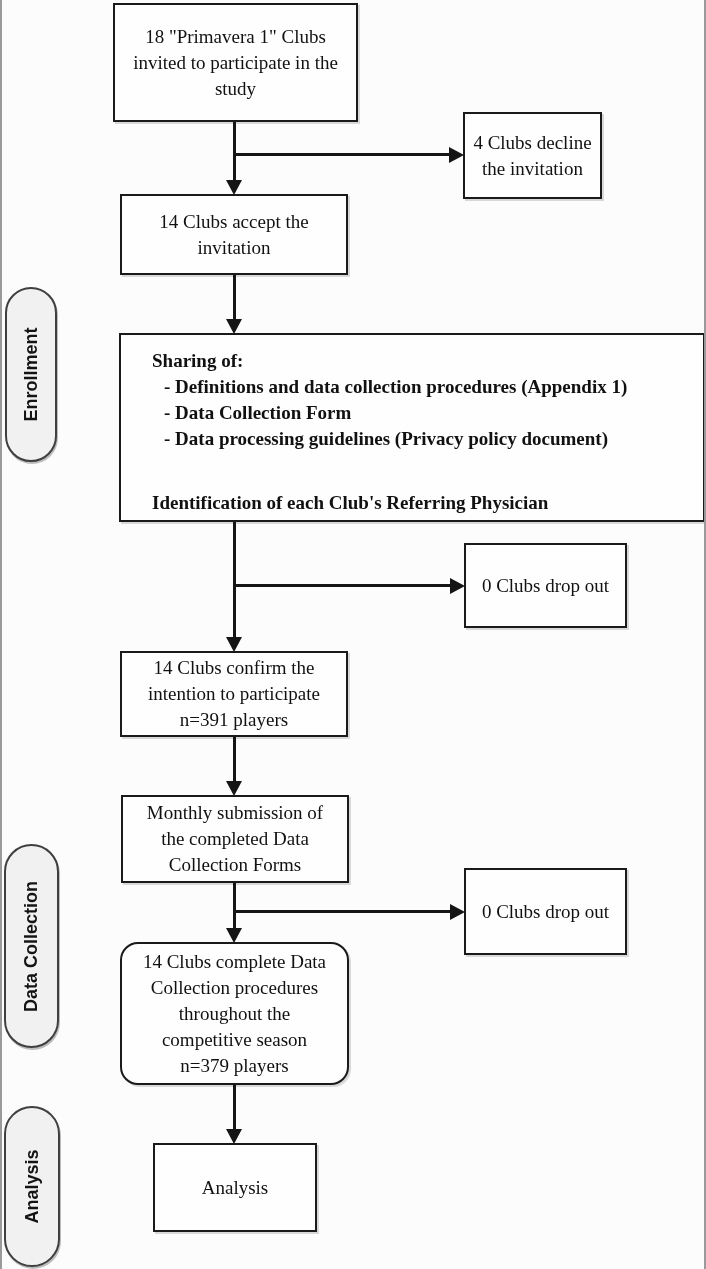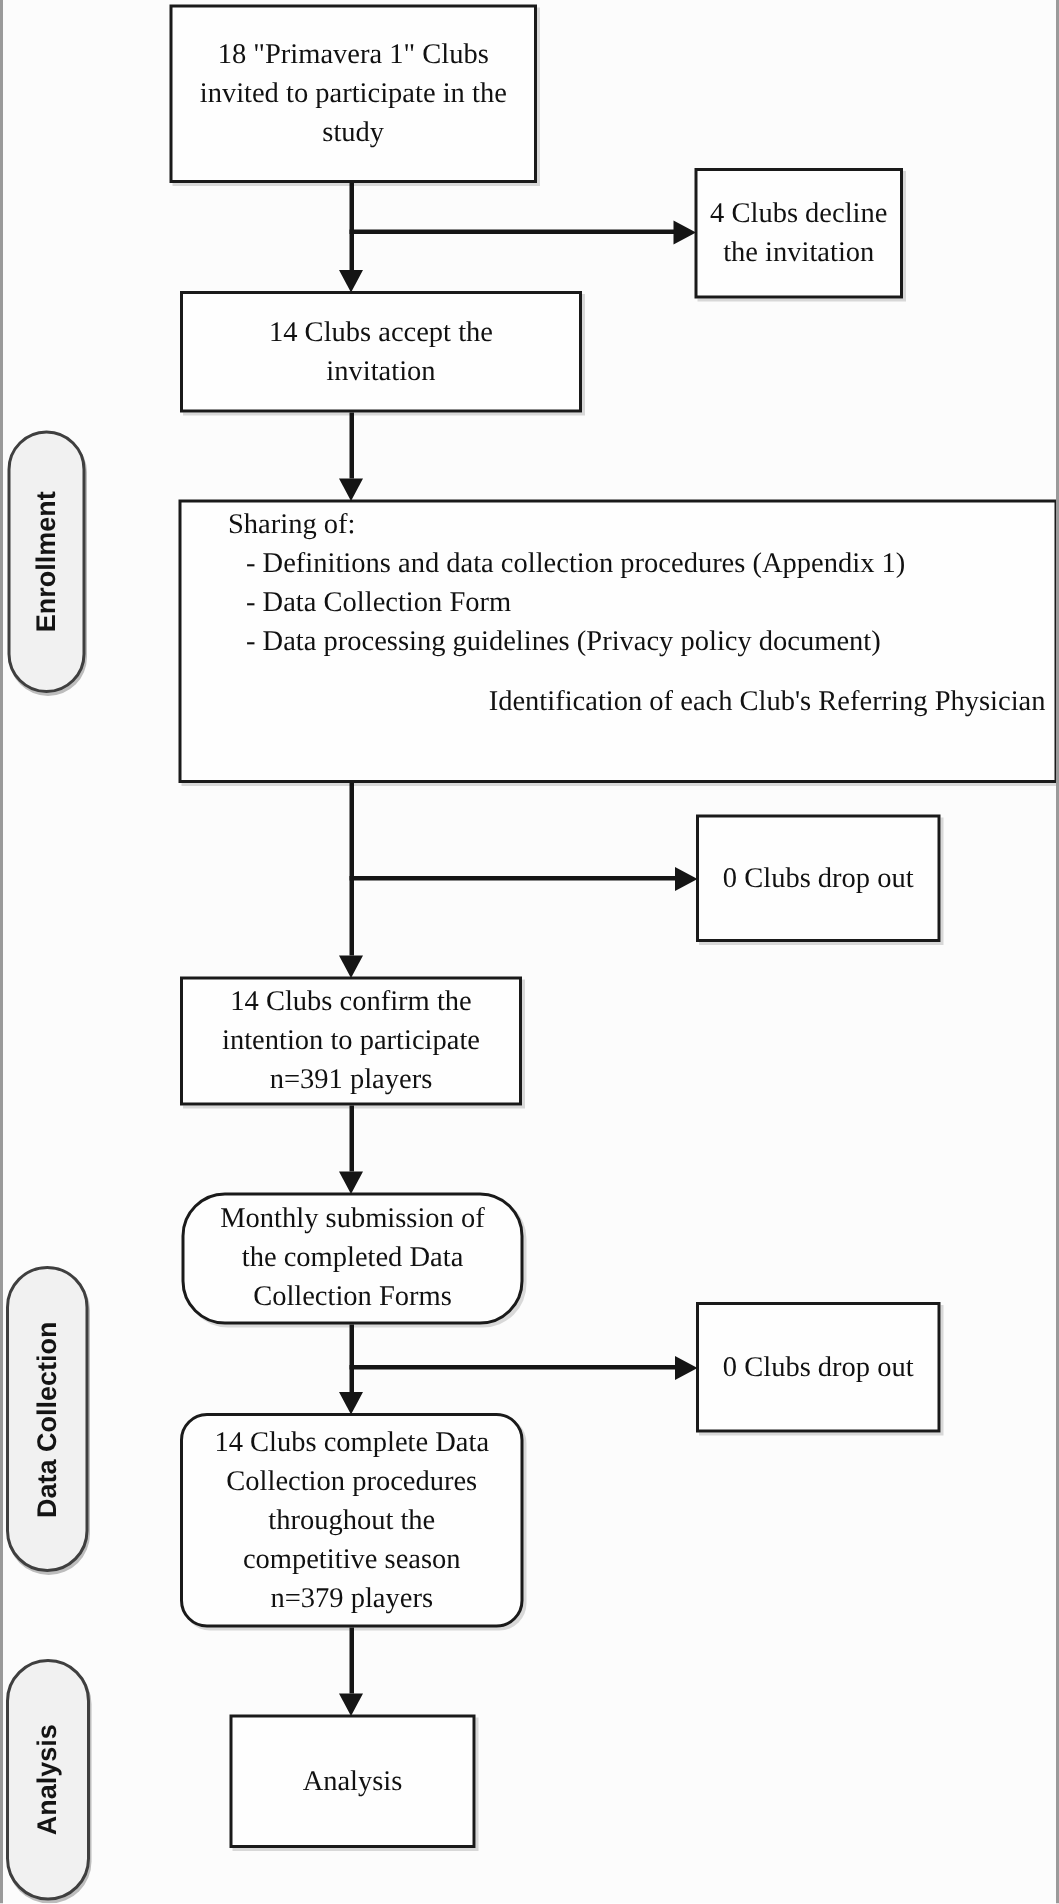--- a/index.html
+++ b/index.html
@@ -26,24 +26,25 @@
     white-space:pre-line;
   }
   .bigbox{
     position:absolute;
     background:#fefefe;
     border:2px solid #1a1a1a;
     box-shadow:2px 2px 0 rgba(0,0,0,0.14);
     box-sizing:border-box;
     font-size:19px;line-height:26px;
     text-align:left;
-    padding:2px 6px 0 31px;
+    padding:13px 6px 0 31px;
+    font-weight:bold;
   }
   .bigbox .bullets{margin-left:12px;}
-  .bigbox .footer{margin-top:14px;text-align:right;}
+  .bigbox .footer{margin-top:38px;}
   .stage-pill{
     position:absolute;
     background:#f1f1f1;
     border:2px solid #3f3f3f;
     border-radius:30px;
     box-shadow:1px 2px 0 rgba(0,0,0,0.25);
     box-sizing:border-box;
     display:flex;align-items:center;justify-content:center;
   }
   .stage-pill span{
@@ -84,40 +85,40 @@
     <span>Analysis</span>
   </div>
 
   <div class="box" style="left:111px;top:3px;width:245px;height:119px;">18 "Primavera 1" Clubs
 invited to participate in the
 study</div>
 
   <div class="box" style="left:461px;top:112px;width:139px;height:87px;">4 Clubs decline
 the invitation</div>
 
-  <div class="box" style="left:118px;top:194px;width:268px;height:81px;">14 Clubs accept the
+  <div class="box" style="left:118px;top:194px;width:228px;height:81px;">14 Clubs accept the
 invitation</div>
 
   <div class="bigbox" style="left:117px;top:333px;width:586px;height:189px;">
     <div>Sharing of:</div>
     <div class="bullets">
       <div>- Definitions and data collection procedures (Appendix 1)</div>
       <div>- Data Collection Form</div>
       <div>- Data processing guidelines (Privacy policy document)</div>
     </div>
     <div class="footer">Identification of each Club's Referring Physician</div>
   </div>
 
   <div class="box" style="left:462px;top:543px;width:163px;height:85px;">0 Clubs drop out</div>
 
   <div class="box" style="left:118px;top:651px;width:228px;height:86px;">14 Clubs confirm the
 intention to participate
 n=391 players</div>
 
-  <div class="box" style="left:119px;top:795px;width:228px;height:88px;border-radius:29px;">Monthly submission of
+  <div class="box" style="left:119px;top:795px;width:228px;height:88px;">Monthly submission of
 the completed Data
 Collection Forms</div>
 
   <div class="box" style="left:462px;top:868px;width:163px;height:87px;">0 Clubs drop out</div>
 
   <div class="box" style="left:118px;top:942px;width:229px;height:143px;border-radius:18px;">14 Clubs complete Data
 Collection procedures
 throughout the
 competitive season
 n=379 players</div>

